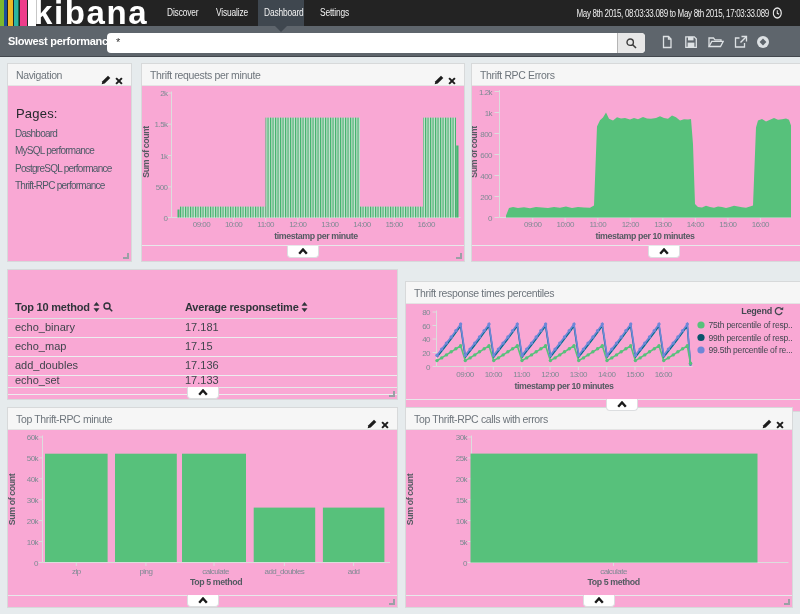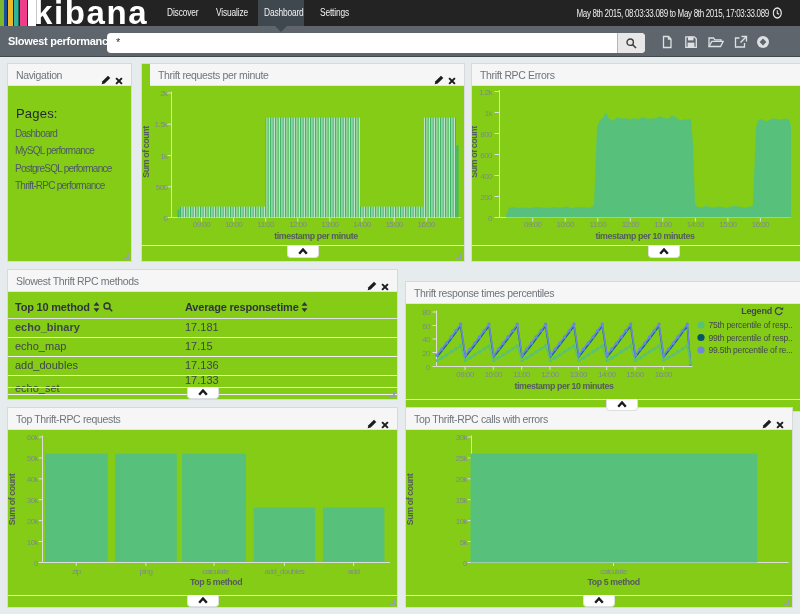--- a/index.html
+++ b/index.html
@@ -15,21 +15,21 @@
 .navcaret { position:absolute; top:26px; z-index:10; width:0; height:0; border-left:6px solid transparent; border-right:6px solid transparent; border-top:6px solid #3f474f; }
 .timetext { position:absolute; top:0; right:18px; height:26px; line-height:27px; color:#eee; font-size:10px; letter-spacing:-0.4px; transform:scaleX(0.8); transform-origin:100% 50%; white-space:nowrap; }
 
 .configbar { position:absolute; left:0; top:26px; width:800px; height:31px; background:#5e656c; border-bottom:1px solid #43484e; }
 .dashname { position:absolute; left:8px; top:0; height:31px; line-height:31px; color:#fff; font-weight:bold; font-size:11px; letter-spacing:-0.3px; }
 .searchbox { position:absolute; left:107px; top:7px; width:538px; height:20px; background:#fff; border-radius:4px; }
 .searchbox .star { position:absolute; left:9px; top:3px; color:#333; font-size:11px; }
 .searchbtn { position:absolute; right:0; top:0; width:28px; height:20px; background:#e7e7e7; border-left:1px solid #b5b5b5; border-radius:0 4px 4px 0; }
 .cfgicon { position:absolute; top:9px; }
 
-.panel { position:absolute; background:#84cc16; border:1px solid #d7d9da; }
+.panel { position:absolute; background:#f9a8d4; border:1px solid #d7d9da; }
 .phead { position:relative; height:22px; background:#f6f6f6; border-bottom:1px solid #e4e4e4; }
 .ptitle { position:absolute; left:8px; top:0; height:22px; line-height:23px; font-size:10.5px; color:#6e757c; letter-spacing:-0.35px; }
 .pico { position:absolute; top:6.5px; }
 .pbot { position:absolute; left:0; right:0; height:0; border-top:1px solid #e7e9ea; z-index:2; }
 .chev { position:absolute; left:50%; margin-left:-16px; width:32px; height:12px; background:#fff; border:1px solid #dcdee0; border-top:none; border-radius:0 0 4px 4px; z-index:3; text-align:center; }
 .rsz { position:absolute; right:2px; bottom:2px; width:6px; height:6px; border-right:2px solid #9aa0a5; border-bottom:2px solid #9aa0a5; }
 .chartsvg { position:absolute; left:0; top:22px; }
 text { font-family:"Liberation Sans",sans-serif; }
 .ticklab { font-size:8px; fill:#7e8a93; letter-spacing:-0.55px; }
 .axtitle { font-size:8.8px; font-weight:bold; fill:#545b62; letter-spacing:-0.4px; }
@@ -101,21 +101,21 @@
         </svg></span>
       <span class="pico" style="right:8px;"><svg width="8" height="8" viewBox="0 0 8 8">
           <path d="M1.1 1.1 L6.9 6.9 M6.9 1.1 L1.1 6.9" stroke="#1c1c1c" stroke-width="2" fill="none"></path>
         </svg></span>
     </div>
   <div style="position:absolute;left:8px;top:42px;font-size:13px;color:#25292d;letter-spacing:0.2px;text-align:center;">Pages:</div>
   <div style="position:absolute;left:7px;top:61px;font-size:10px;color:#4c5a66;letter-spacing:-0.75px;line-height:17.4px;white-space:nowrap;">Dashboard<br>MySQL performance<br>PostgreSQL performance<br>Thrift-RPC performance</div>
   <div class="rsz"></div>
 </div>
 
-<div class="panel" id="p2" style="left:141px;top:63px;width:324px;height:199px;padding-left:8px;">
+<div class="panel" id="p2" style="left:141px;top:63px;width:324px;height:199px;">
   <div class="phead">
       <span class="ptitle">Thrift requests per minute</span>
       <span class="pico" style="right:20px;"><svg width="10" height="10" viewBox="0 0 10 10">
           <path d="M7.0 0.7 L9.3 3.0 L3.7 8.6 L0.7 9.3 L1.4 6.3 Z" fill="#1c1c1c"></path>
         </svg></span>
       <span class="pico" style="right:8px;"><svg width="8" height="8" viewBox="0 0 8 8">
           <path d="M1.1 1.1 L6.9 6.9 M6.9 1.1 L1.1 6.9" stroke="#1c1c1c" stroke-width="2" fill="none"></path>
         </svg></span>
     </div>
   <svg class="chartsvg" width="322" height="175">
@@ -237,55 +237,46 @@
   <div class="pbot" style="bottom:15px"></div>
     <div class="chev" style="bottom:3px">
       <svg width="10" height="7" style="display:block;margin:2px auto 0">
         <path d="M1.2 5.8 L5 1.5 L8.8 5.8" stroke="#1a1a1a" stroke-width="2.4" fill="none"></path>
       </svg>
     </div>
   <div class="rsz"></div>
 </div>
 
 <div class="panel" id="p4" style="left:7px;top:269px;width:391px;height:131px;">
-  <div class="phead">
-      <span class="ptitle">Slowest Thrift RPC methods</span>
-      <span class="pico" style="right:20px;"><svg width="10" height="10" viewBox="0 0 10 10">
-          <path d="M7.0 0.7 L9.3 3.0 L3.7 8.6 L0.7 9.3 L1.4 6.3 Z" fill="#1c1c1c"></path>
-        </svg></span>
-      <span class="pico" style="right:8px;"><svg width="8" height="8" viewBox="0 0 8 8">
-          <path d="M1.1 1.1 L6.9 6.9 M6.9 1.1 L1.1 6.9" stroke="#1c1c1c" stroke-width="2" fill="none"></path>
-        </svg></span>
-    </div>
   <div style="position:absolute;left:7px;top:31px;font-size:11px;font-weight:bold;color:#30353b;letter-spacing:-0.2px;">Top 10 method
     <svg width="7" height="10" viewBox="0 0 7 10" style="vertical-align:-1px">
         <path d="M3.5 0 L6.5 3.8 L0.5 3.8 Z M3.5 10 L6.5 6.2 L0.5 6.2 Z" fill="#30353b"></path>
       </svg>
     <svg width="10" height="10" viewBox="0 0 10 10" style="vertical-align:-1px">
         <circle cx="4" cy="4" r="3" fill="none" stroke="#30353b" stroke-width="1.4"></circle>
         <line x1="6.3" y1="6.3" x2="9.2" y2="9.2" stroke="#30353b" stroke-width="1.6"></line>
       </svg>
   </div>
   <div style="position:absolute;left:177px;top:31px;font-size:11px;font-weight:bold;color:#30353b;letter-spacing:-0.2px;">Average responsetime
     <svg width="7" height="10" viewBox="0 0 7 10" style="vertical-align:-1px">
         <path d="M3.5 0 L6.5 3.8 L0.5 3.8 Z M3.5 10 L6.5 6.2 L0.5 6.2 Z" fill="#30353b"></path>
       </svg>
   </div>
   <div style="position:absolute;left:0;top:48px;width:100%;height:0;border-top:1px solid #e0e3e5;"></div>
   <div style="position:absolute;left:0;top:67px;width:100%;height:0;border-top:1px solid #eceeef;"></div>
   <div style="position:absolute;left:0;top:86px;width:100%;height:0;border-top:1px solid #eceeef;"></div>
   <div style="position:absolute;left:0;top:105px;width:100%;height:0;border-top:1px solid #eceeef;"></div>
   <div style="position:absolute;left:0;top:124px;width:100%;height:0;border-top:1px solid #eceeef;"></div>
-  <div style="position:absolute;left:7px;top:51px;font-size:11px;color:#3f454c;font-weight:bold;">echo_binary</div>
+  <div style="position:absolute;left:7px;top:51px;font-size:11px;color:#3f454c;">echo_binary</div>
   <div style="position:absolute;left:177px;top:51px;font-size:11px;color:#3f454c;">17.181</div>
   <div style="position:absolute;left:7px;top:70px;font-size:11px;color:#3f454c;">echo_map</div>
   <div style="position:absolute;left:177px;top:70px;font-size:11px;color:#3f454c;">17.15</div>
   <div style="position:absolute;left:7px;top:89px;font-size:11px;color:#3f454c;">add_doubles</div>
   <div style="position:absolute;left:177px;top:89px;font-size:11px;color:#3f454c;">17.136</div>
-  <div style="position:absolute;left:7px;top:112px;font-size:11px;color:#3f454c;">echo_set</div>
+  <div style="position:absolute;left:7px;top:104px;font-size:11px;color:#3f454c;">echo_set</div>
   <div style="position:absolute;left:177px;top:104px;font-size:11px;color:#3f454c;">17.133</div>
   <div class="pbot" style="bottom:11.5px"></div>
     <div class="chev" style="bottom:0px">
       <svg width="10" height="7" style="display:block;margin:2px auto 0">
         <path d="M1.2 5.8 L5 1.5 L8.8 5.8" stroke="#1a1a1a" stroke-width="2.4" fill="none"></path>
       </svg>
     </div>
   <div class="rsz"></div>
 </div>
 
@@ -472,21 +463,21 @@
     <div class="chev" style="bottom:0px">
       <svg width="10" height="7" style="display:block;margin:2px auto 0">
         <path d="M1.2 5.8 L5 1.5 L8.8 5.8" stroke="#1a1a1a" stroke-width="2.4" fill="none"></path>
       </svg>
     </div>
   <div class="rsz"></div>
 </div>
 
 <div class="panel" id="p6" style="left:7px;top:407px;width:391px;height:201px;">
   <div class="phead">
-      <span class="ptitle">Top Thrift-RPC requests</span>
+      <span class="ptitle">Top Thrift-RPC minute</span>
       <span class="pico" style="right:20px;"><svg width="10" height="10" viewBox="0 0 10 10">
           <path d="M7.0 0.7 L9.3 3.0 L3.7 8.6 L0.7 9.3 L1.4 6.3 Z" fill="#1c1c1c"></path>
         </svg></span>
       <span class="pico" style="right:8px;"><svg width="8" height="8" viewBox="0 0 8 8">
           <path d="M1.1 1.1 L6.9 6.9 M6.9 1.1 L1.1 6.9" stroke="#1c1c1c" stroke-width="2" fill="none"></path>
         </svg></span>
     </div>
   <svg class="chartsvg" width="389" height="177">
     <g transform="translate(-8,-430)">
       <g stroke="#dddddd" stroke-width="1">

